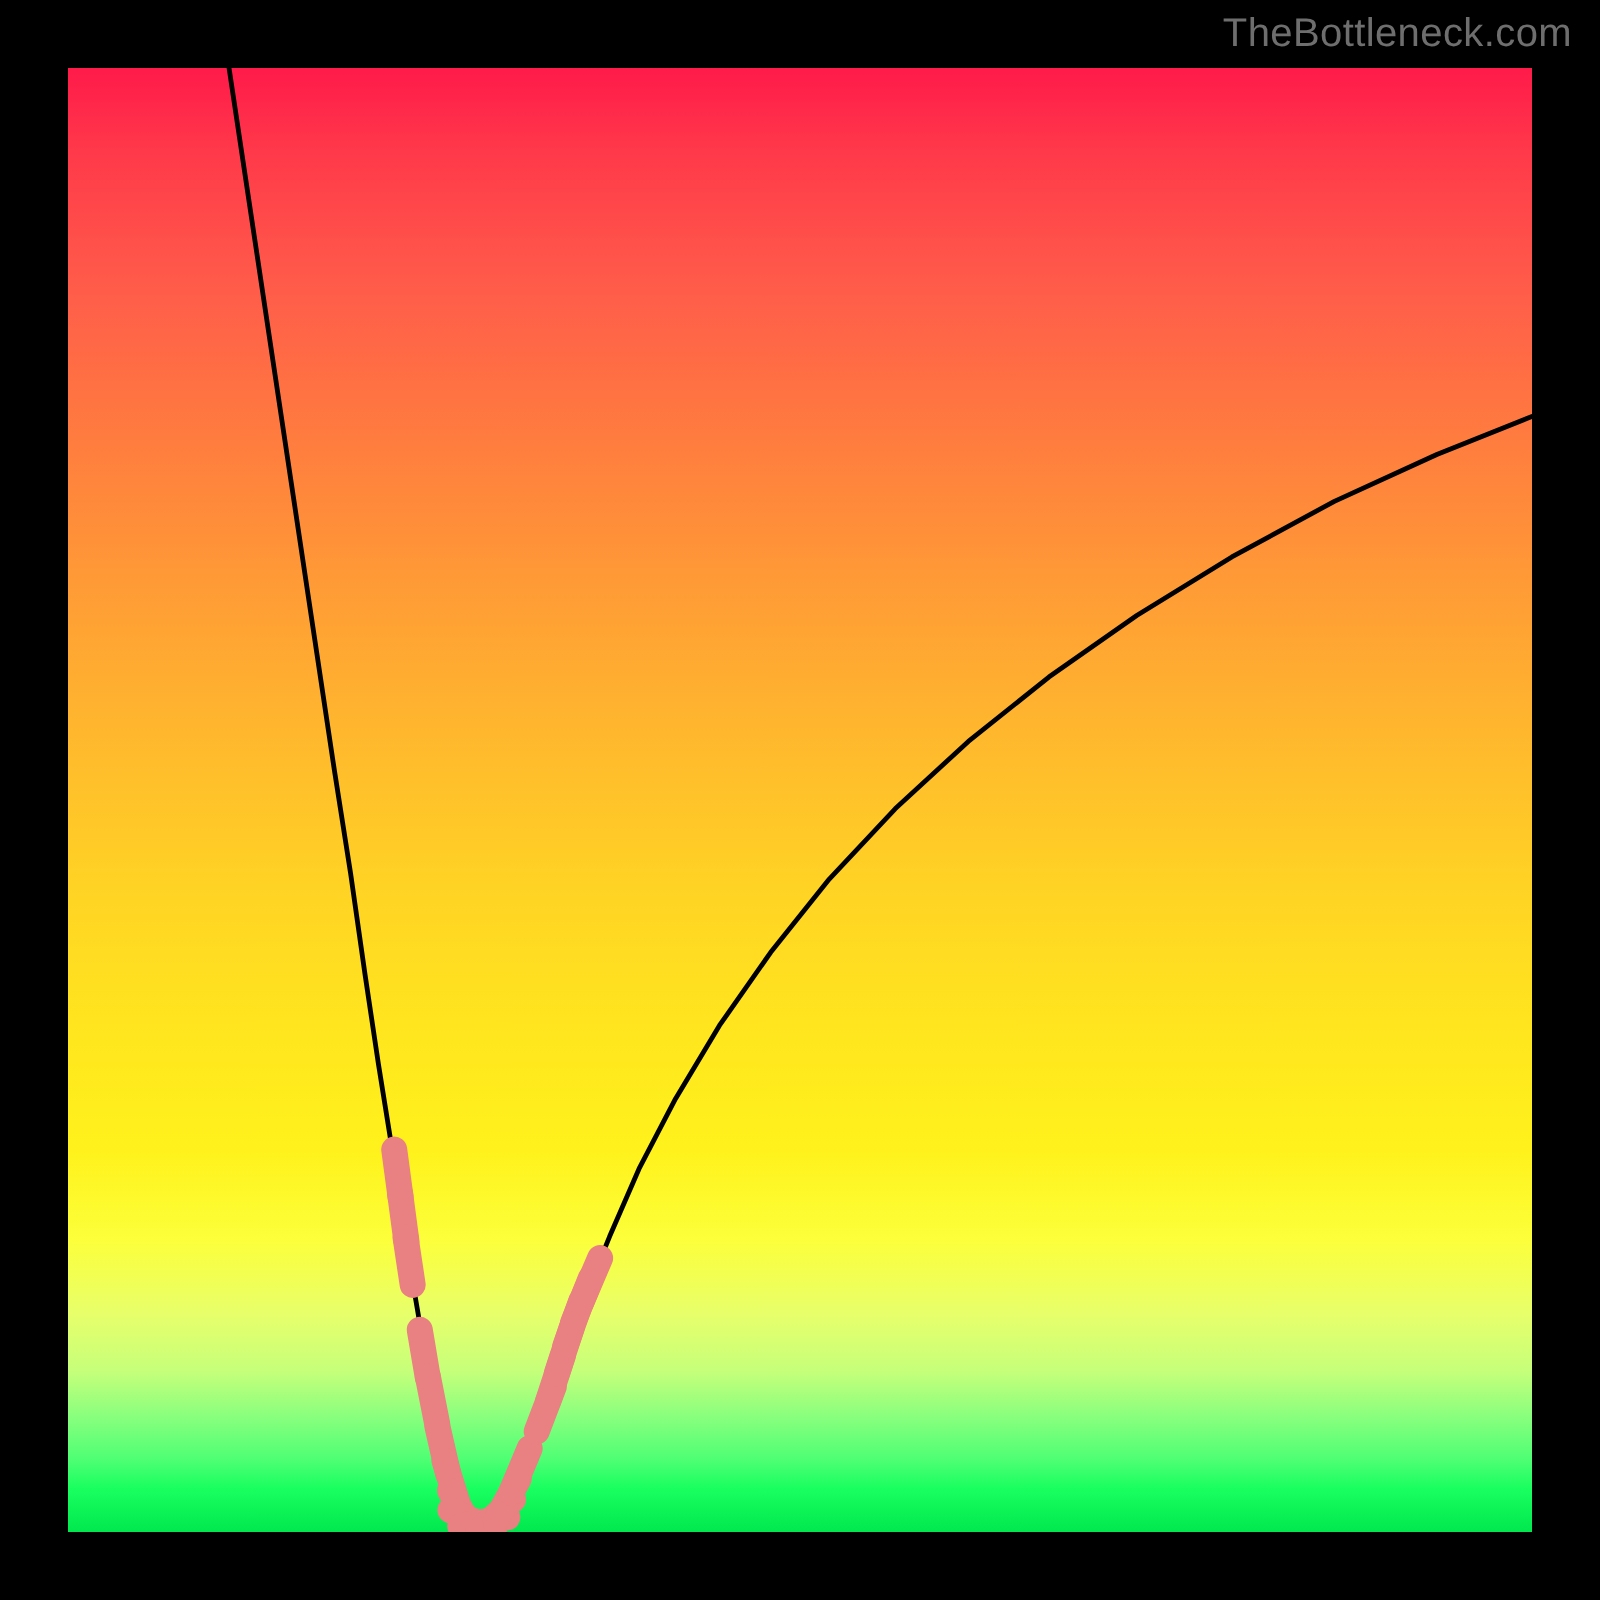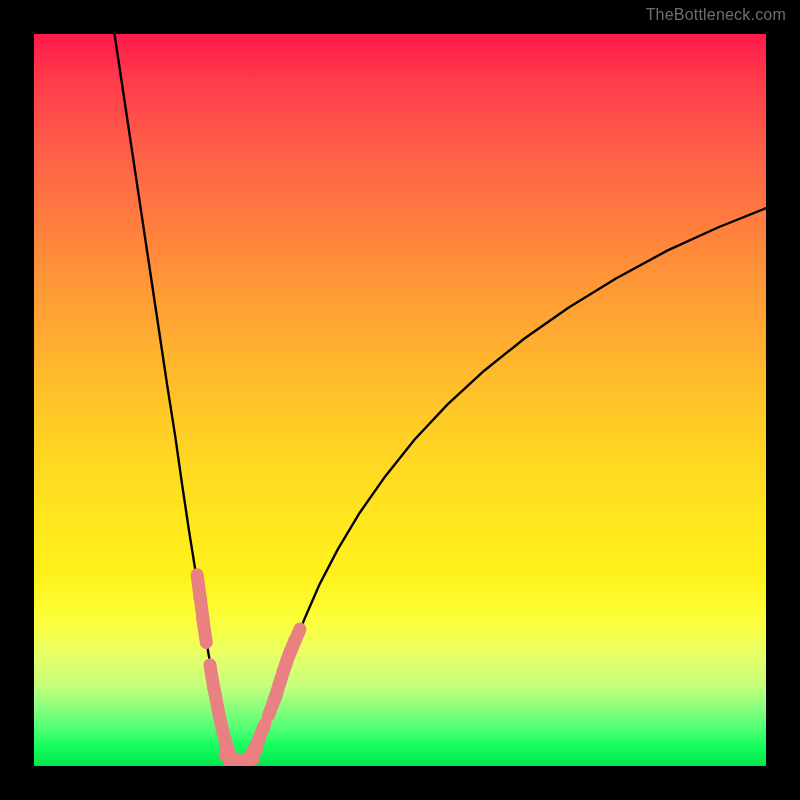--- a/index.html
+++ b/index.html
@@ -44,21 +44,21 @@
       #4fff74 95%,
       #1aff60 97%,
       #00e84e 100%
     );
   }
   .watermark {
     position: absolute;
     top: 6px;
     right: 14px;
     color: #6e6e6e;
-    font-size: 16px;
+    font-size: 20px;
     letter-spacing: 0.2px;
     user-select: none;
   }
   svg.curves {
     position: absolute;
     top: 0;
     left: 0;
   }
 </style>
 </head>

